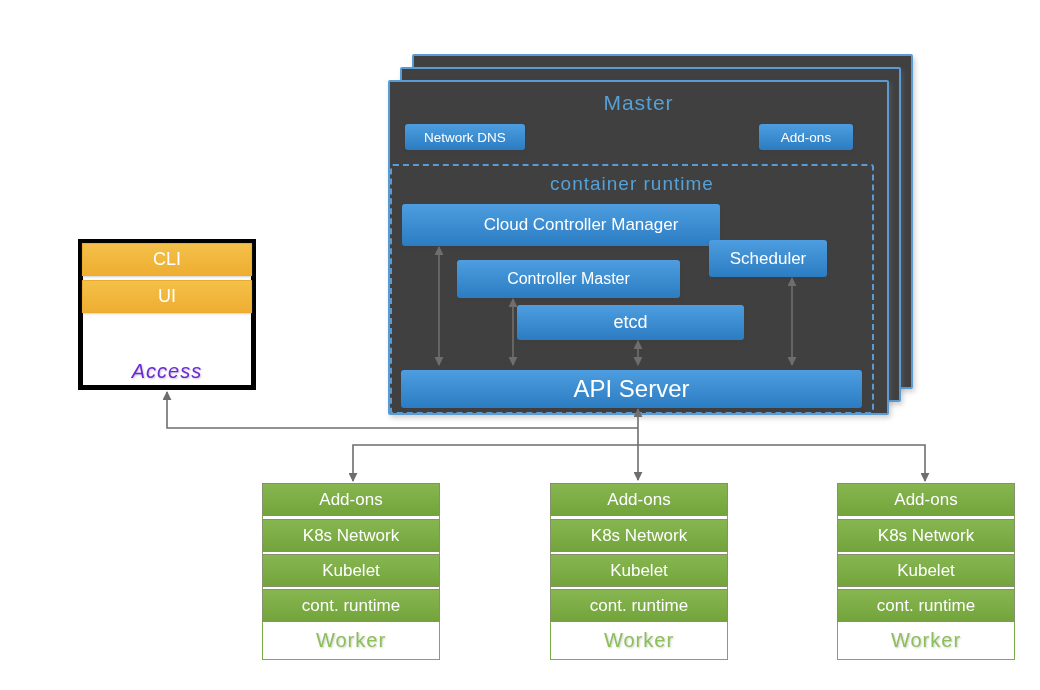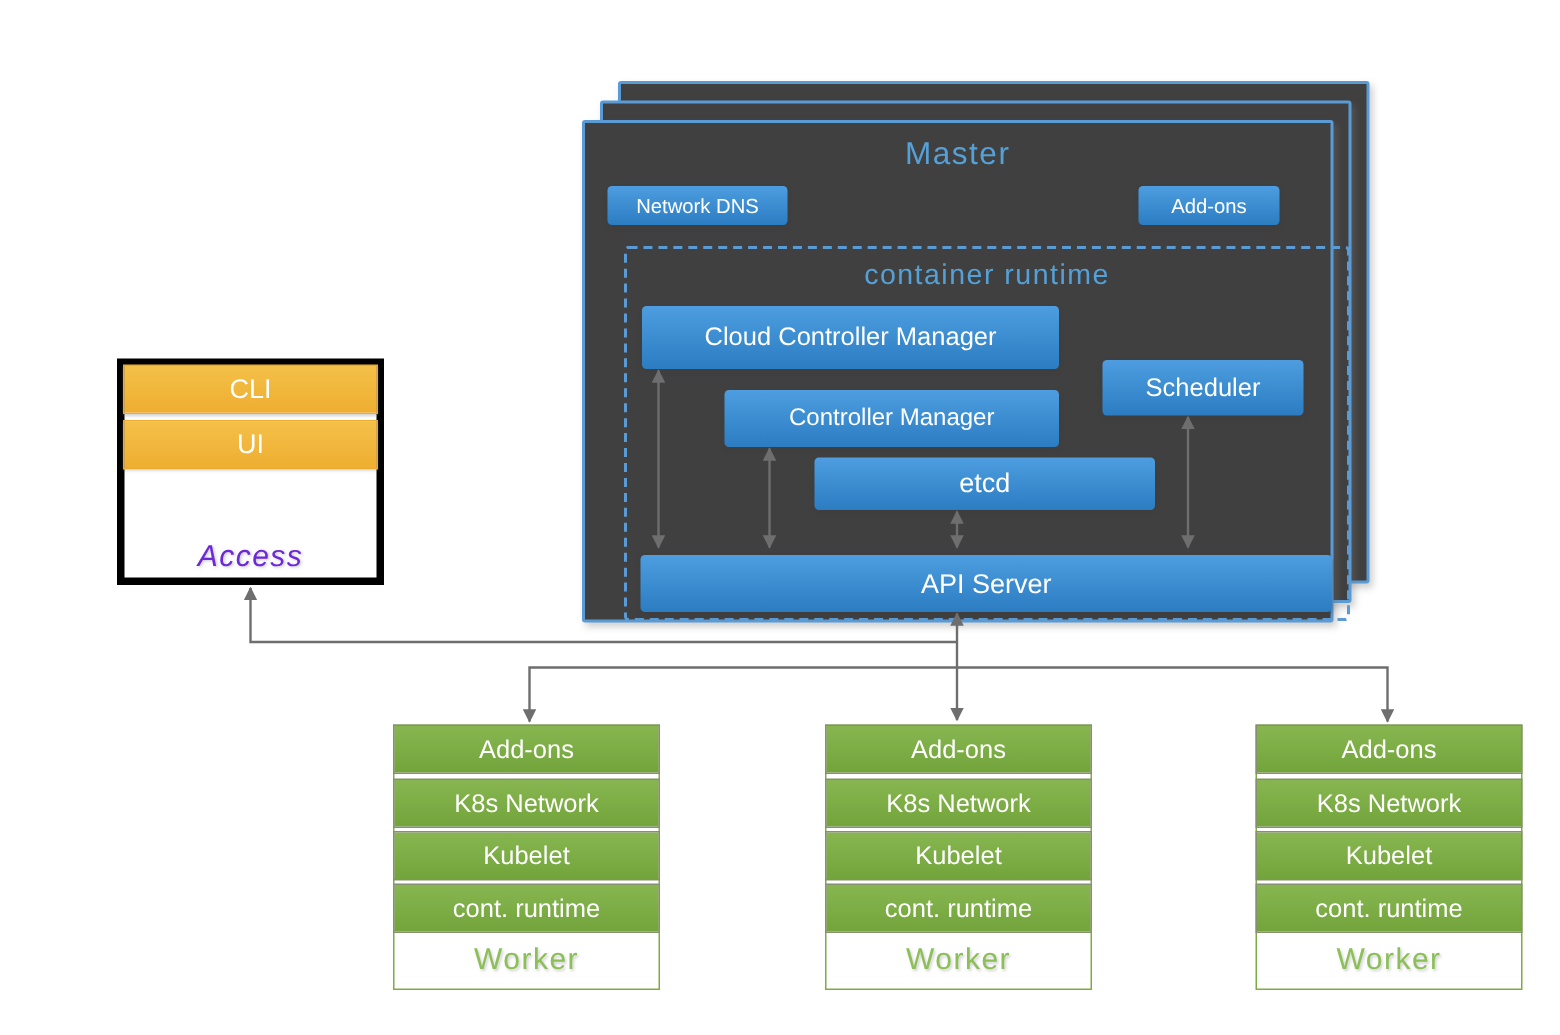--- a/index.html
+++ b/index.html
@@ -25,32 +25,32 @@
 
   .blue-box {
     position:absolute; background:linear-gradient(180deg,#4d9de0,#2c7cc2);
     color:#ffffff; border-radius:3px; box-shadow:0 2px 3px rgba(60,60,60,0.45);
     display:flex; align-items:center; justify-content:center; white-space:nowrap;
   }
   .badge-dns    { left:15px;  top:42px; width:120px; height:26px; font-size:13.5px; }
   .badge-addons { left:369px; top:42px; width:94px;  height:26px; font-size:13.5px; }
 
   .runtime {
-    position:absolute; left:26px; top:82px; width:480px; height:246px;
+    position:absolute; left:0; top:82px; width:480px; height:246px;
     border:2px dashed #5b9bd5; border-radius:3px;
   }
   .runtime-title {
     position:absolute; top:7px; left:0; width:100%; text-align:center;
     color:#55a0d6; font-size:19px; letter-spacing:1px;
   }
-  .box-ccm       { left:10px;  top:38px;  width:278px; height:42px; font-size:17px; }
+  .box-ccm       { left:10px;  top:38px;  width:278px; height:42px; font-size:17px;padding-left:40px; }
   .box-cm        { left:65px;  top:94px;  width:223px; height:38px; font-size:16px; }
   .box-etcd      { left:125px; top:139px; width:227px; height:35px; font-size:18px; }
-  .box-scheduler { left:317px; top:74px;  width:134px; height:37px; font-size:17px;text-align:center; }
-  .box-api       { left:9px;   top:204px; width:461px; height:38px; font-size:18px;text-align:right; }
+  .box-scheduler { left:317px; top:74px;  width:118px; height:37px; font-size:17px;text-align:center; }
+  .box-api       { left:9px;   top:204px; width:461px; height:38px; font-size:24px;text-align:right; }
 
   
   .access-group {
     position:absolute; left:78px; top:239px; width:178px; height:151px;
     background:#ffffff; border:5px solid #000000; box-sizing:border-box;
   }
   .orange-bar {
     position:absolute; left:-1px; right:-1px; height:33px; box-sizing:border-box;
     background:linear-gradient(180deg,#f4c049,#eeae31);
     border:1px solid #eaab2e; box-shadow:0 1px 2px rgba(120,120,120,0.35);
@@ -109,21 +109,21 @@
   <div class="stack-layer layer-mid"></div>
 
   <div class="stack-layer layer-front">
     <div class="master-title">Master</div>
     <div class="blue-box badge-dns">Network DNS</div>
     <div class="blue-box badge-addons">Add-ons</div>
 
     <div class="runtime">
       <div class="runtime-title">container runtime</div>
       <div class="blue-box box-ccm">Cloud Controller Manager</div>
-      <div class="blue-box box-cm">Controller Manager</div>
+      <div class="blue-box box-cm">Controller Master</div>
       <div class="blue-box box-etcd">etcd</div>
       <div class="blue-box box-scheduler">Scheduler</div>
       <div class="blue-box box-api">API Server</div>
     </div>
   </div>
 
   <div class="access-group">
     <div class="orange-bar b0">CLI</div>
     <div class="orange-bar b1">UI</div>
     <div class="access-label">Access</div>

